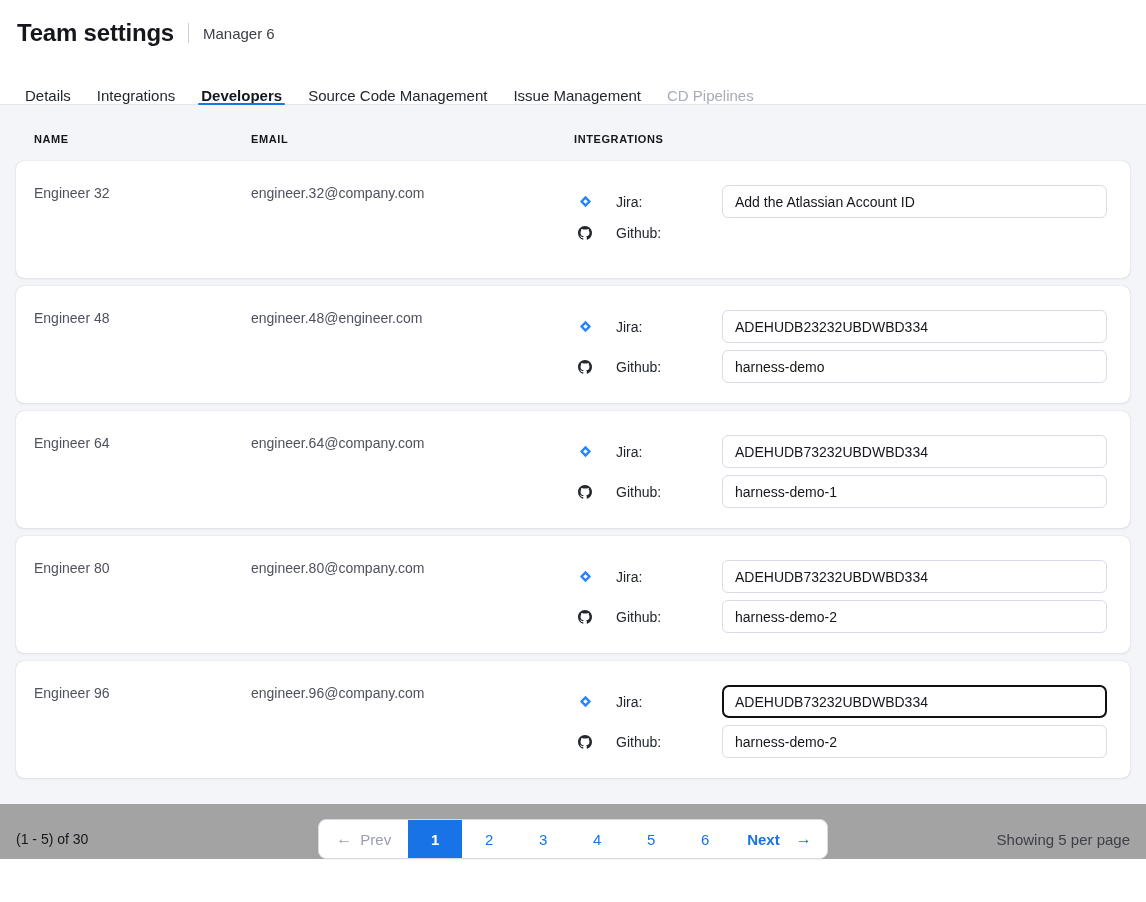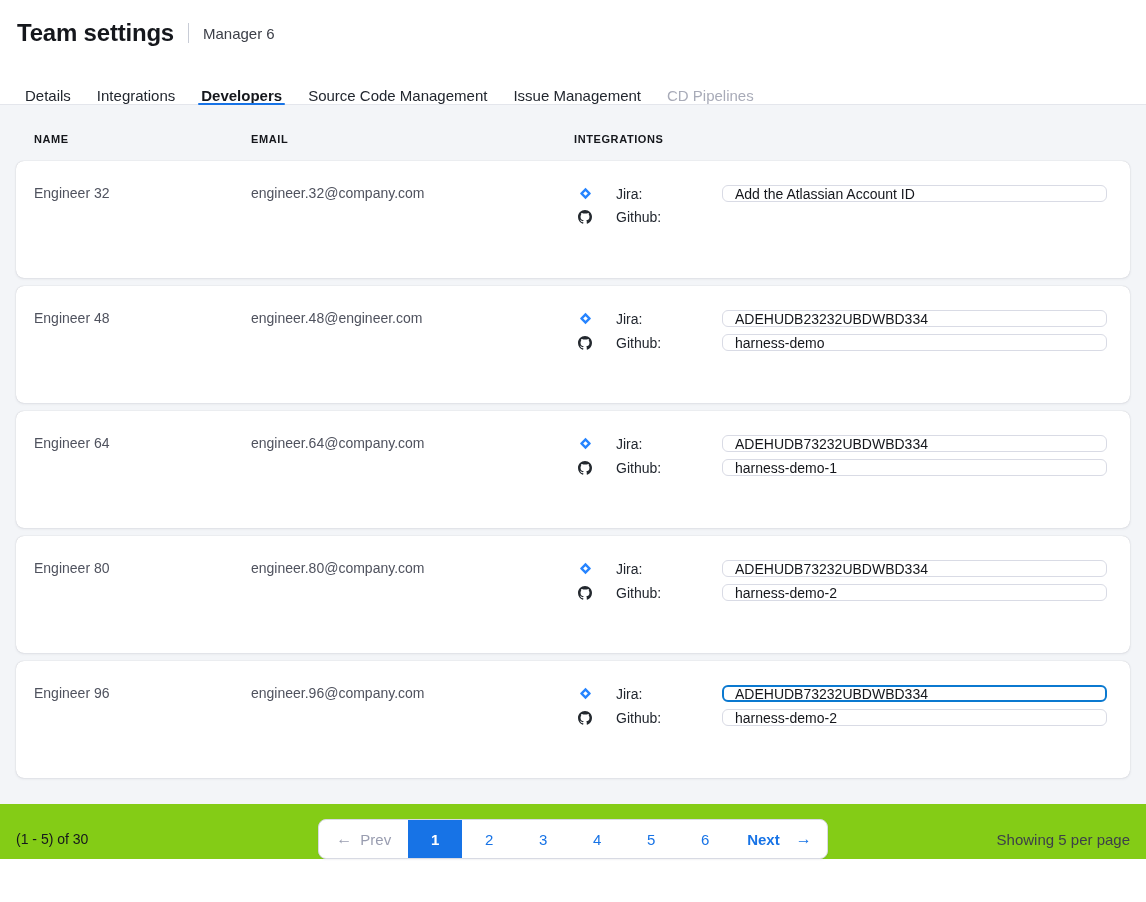--- a/index.html
+++ b/index.html
@@ -65,34 +65,34 @@
   .cell-name, .cell-email { font-size:14px; color:#4f525e; line-height:16px; }
   .integrations { display:flex; flex-direction:column; gap:7px; }
   .int-row { display:flex; align-items:center; }
   .int-label {
     width:148px; display:flex; align-items:center; gap:24px;
     font-size:14px; color:#22272f; padding-left:4px;
   }
   .int-icon { display:inline-flex; width:14px; height:14px; align-items:center; justify-content:center; }
   .int-icon svg { display:block; }
   .int-input {
-    width:385px; height:17px;
+    width:385px; height:33px;
     border:1px solid #d9dbe5; border-radius:6px;
     padding:0 12px; font-size:14px; color:#15171c;
     font-family:inherit; background:#fff;
   }
   .int-input::placeholder { color:#15171c; opacity:1; }
   .int-input.focused, .int-input:focus {
     border:2px solid #0b79d0; padding:0 11px;
   }
 
   
   .page-footer {
     display:flex; align-items:center;
-    padding:15px 16px 0 16px; background:#84cc16;
+    padding:15px 16px 0 16px; background:#a3a3a3;
   }
   .footer-left { flex:1; font-size:14px; color:#15171c; }
   .footer-right { flex:1; text-align:right; font-size:15px; color:#3d4049; }
   .pager {
     display:flex; align-items:stretch;
     border:1px solid #d8dae3; border-radius:8px; overflow:hidden;
     background:#fff; box-shadow:0 1px 2px rgba(40,41,61,0.06);
   }
   .pager button {
     border:none; background:transparent; margin:0;

